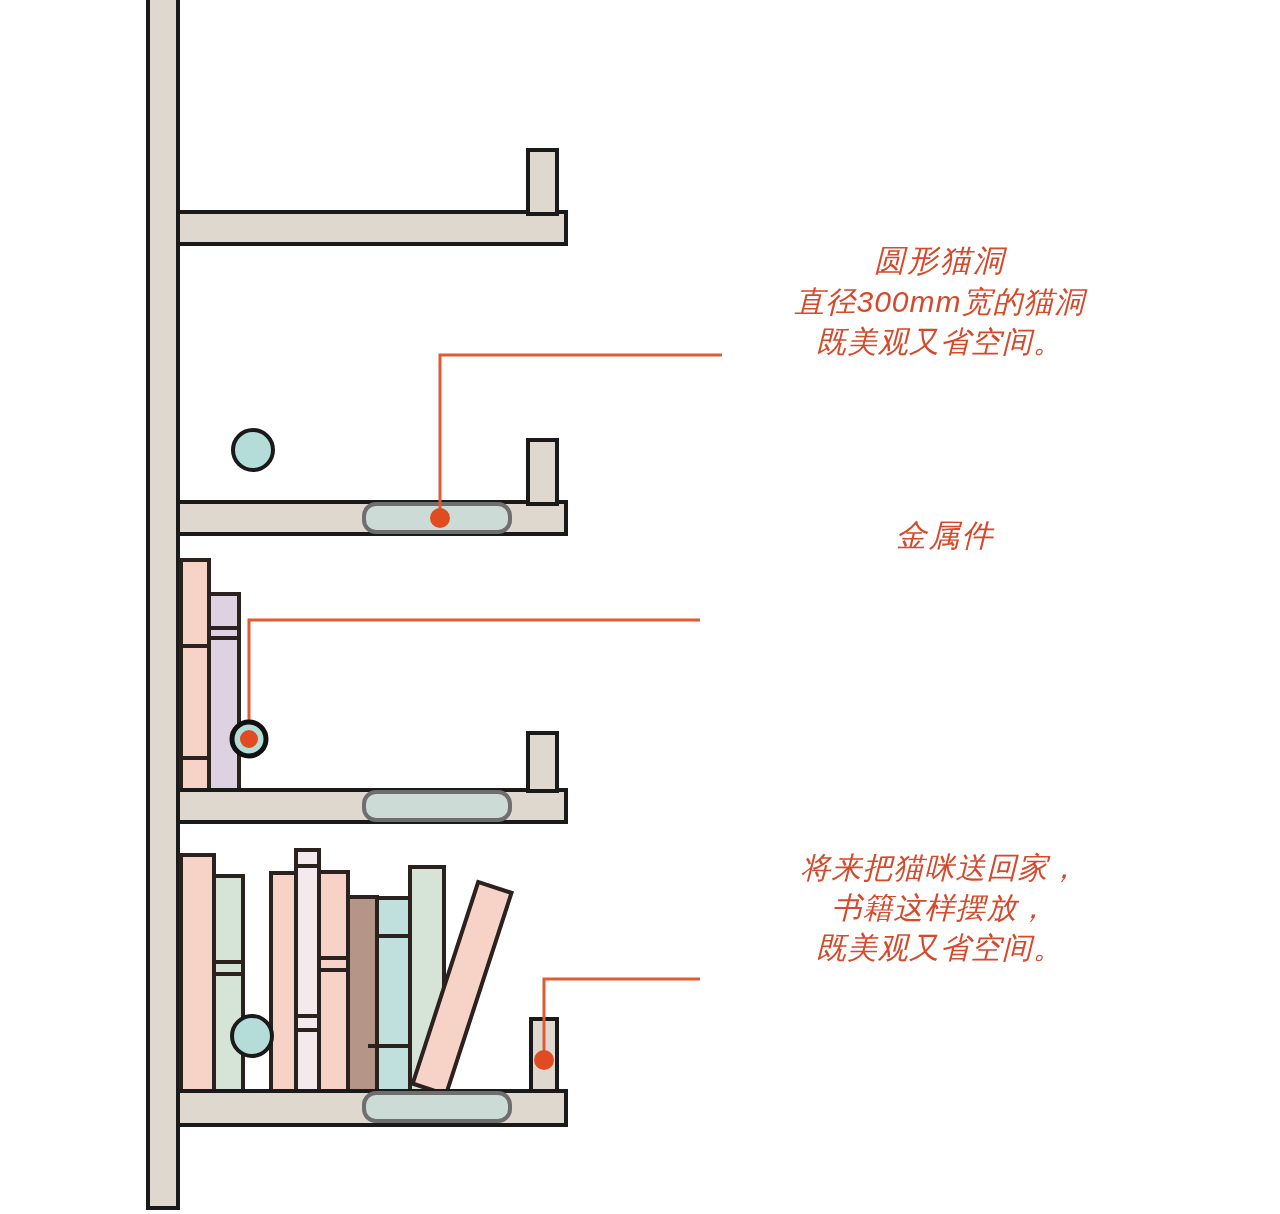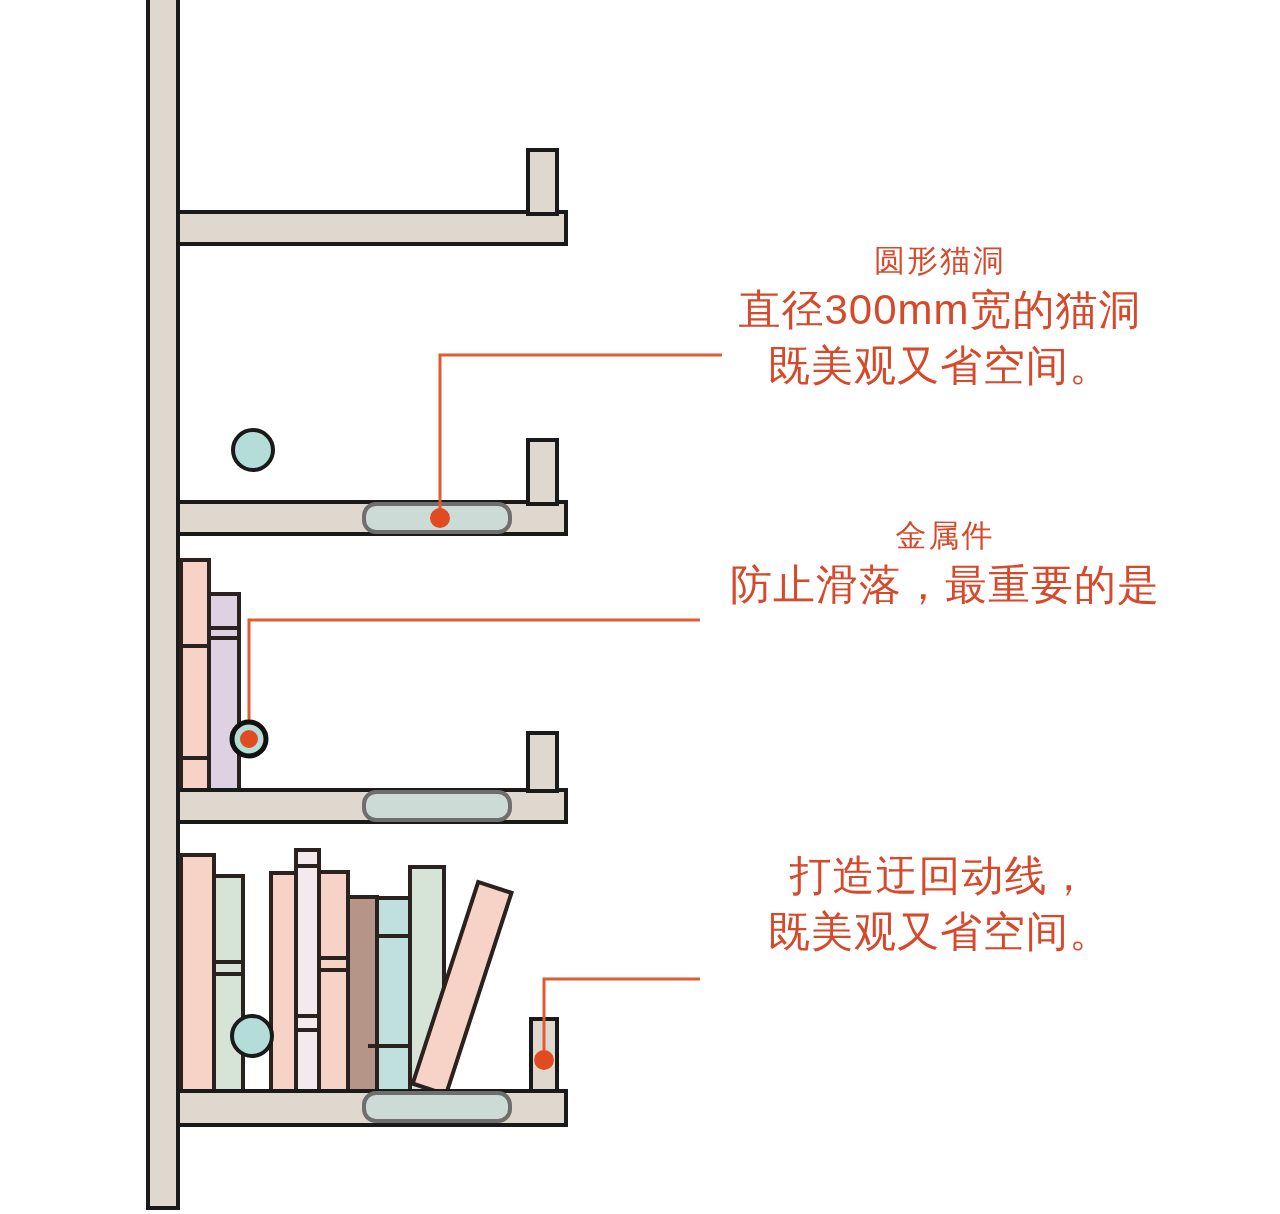--- a/index.html
+++ b/index.html
@@ -6,31 +6,31 @@
   html, body {
     width: 1280px; height: 1214px;
     background: #ffffff;
     font-family: "Liberation Sans", sans-serif;
     overflow: hidden;
   }
   #stage { position: relative; width: 1280px; height: 1214px; background: #fff; }
 
   .illustration { position: absolute; left: 0; top: 0; width: 1280px; height: 1214px; }
 
-  .annotations { position: absolute; left: 0; top: 0; width: 1280px; height: 1214px; }
+  .annotations { position: absolute; left: 0; top: 0; width: 1280px; height: 1214px; font-style: italic; }
 
   .ann-block {
     position: absolute;
     text-align: center;
     color: #d6492a;
     line-height: 1.34;
     white-space: nowrap;
   }
   .ann-title { font-size: 31px; letter-spacing: 2px; }
-  .ann-line  { font-size: 42px; letter-spacing: 1px; }
+  .ann-line  { font-size: 30px; letter-spacing: 1px; }
 
   .ann1 { left: 700px; top: 240px; width: 480px; }
   .ann2 { left: 700px; top: 515px; width: 490px; }
   .ann3 { left: 700px; top: 848px; width: 480px; }
 </style>
 </head>
 <body>
 
 <div id="stage">
 
@@ -126,22 +126,22 @@
   <div class="annotations">
 
     <div class="ann-block ann1">
       <div class="ann-title">圆形猫洞</div>
       <div class="ann-line">直径300mm宽的猫洞</div>
       <div class="ann-line">既美观又省空间。</div>
     </div>
 
     <div class="ann-block ann2">
       <div class="ann-title">金属件</div>
-      <div class="ann-line">防止滑落，最重要的是</div>
     </div>
 
     <div class="ann-block ann3">
-      <div class="ann-line">打造迂回动线，</div>
+      <div class="ann-line">将来把猫咪送回家，</div>
+      <div class="ann-line">书籍这样摆放，</div>
       <div class="ann-line">既美观又省空间。</div>
     </div>
 
   </div>
 </div>
 
 </body></html>

